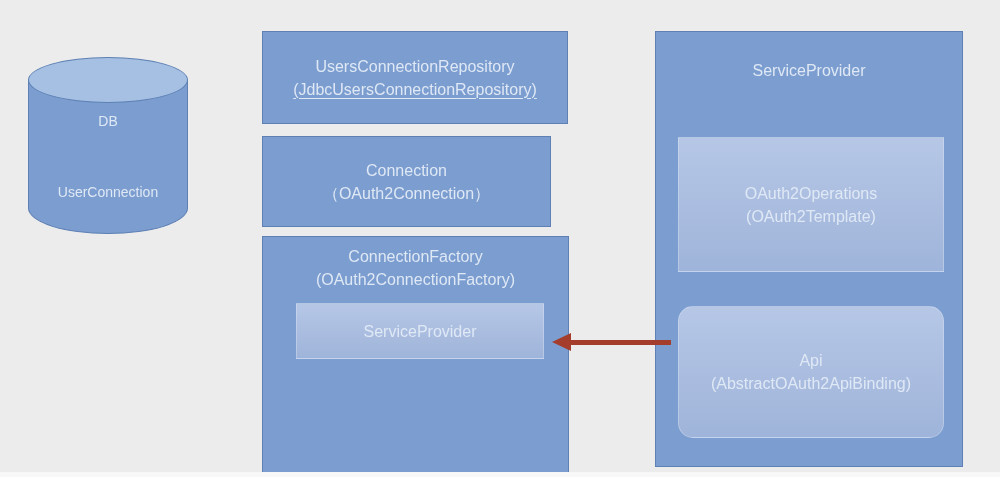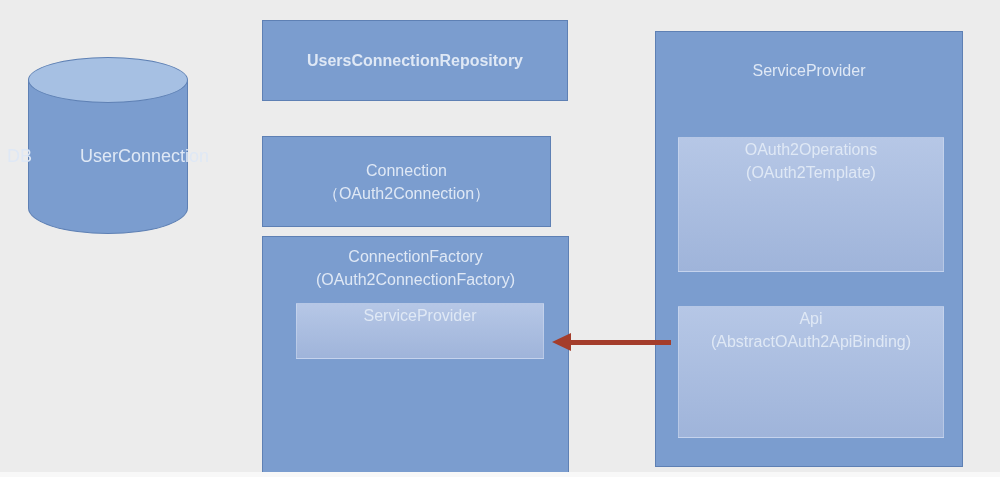--- a/index.html
+++ b/index.html
@@ -57,39 +57,40 @@
   }
   .inner {
     position: absolute;
     background: linear-gradient(180deg,
         var(--inner-fill-top, #b6c7e6),
         var(--inner-fill-bottom, #9fb4da));
     border: 1px solid rgba(225, 235, 250, 0.35);
     box-sizing: border-box;
     display: flex;
     flex-direction: column;
+    justify-content: center;
     align-items: center;
     color: var(--label-text, #e4ecf7);
     font-size: 16px;
     line-height: 23px;
     text-align: center;
   }
 
   
-  .box-ucr  { left: 262px; top: 20px;  width: 306px; height: 81px; font-weight: bold; }
+  .box-ucr  { left: 262px; top: 31px;  width: 306px; height: 93px; }
   .box-conn { left: 262px; top: 136px; width: 289px; height: 91px; }
   .box-cf   { left: 262px; top: 236px; width: 307px; height: 252px; }
   .cf-header { padding-top: 8px; }
   .cf-sp  { left: 33px;  top: 66px;  width: 248px; height: 56px; }
   .cf-aa  { left: 33px;  top: 140px; width: 246px; height: 62px; }
 
   .box-sp   { left: 655px; top: 31px;  width: 308px; height: 436px; }
   .sp-header { padding-top: 27px; }
   .sp-ops { left: 22px; top: 105px; width: 266px; height: 135px; }
-  .sp-api { left: 22px; top: 274px; width: 266px; height: 132px; }
+  .sp-api { left: 22px; top: 274px; width: 266px; height: 132px; border-radius: 15px; }
 
   
   .cylinder {
     position: absolute;
     left: 28px; top: 57px;
     width: 160px; height: 177px;
   }
   .cyl-body {
     position: absolute;
     left: 0; right: 0; top: 23px; bottom: 0;
@@ -106,24 +107,25 @@
     background: var(--cylinder-top-fill, #a6c0e3);
     border: 1px solid var(--node-border, #5e80b4);
     border-radius: 50%;
     box-sizing: border-box;
   }
   .cyl-label {
     position: absolute;
     inset: 0;
     padding-top: 22px;
     display: flex;
+    flex-direction: column;
     justify-content: center;
     align-items: center;
     color: var(--label-text, #dfe8f5);
-    font-size: 18px;
+    font-size: 14px;
     line-height: 23px;
     text-align: center;
     gap: 48px;
   }
 
   
   .arrow-line {
     position: absolute;
     left: 570px; top: 340px;
     width: 101px; height: 5px;
@@ -148,20 +150,21 @@
     <div class="cyl-top"></div>
     <div class="cyl-label">
       <div>DB</div>
       <div>UserConnection</div>
     </div>
   </div>
 
   <div class="node box-ucr">
     <div class="center-label">
       <div>UsersConnectionRepository</div>
+      <div class="underlined">(JdbcUsersConnectionRepository)</div>
     </div>
   </div>
 
   <div class="node box-conn">
     <div class="center-label">
       <div>Connection</div>
       <div>（OAuth2Connection）</div>
     </div>
   </div>
 

